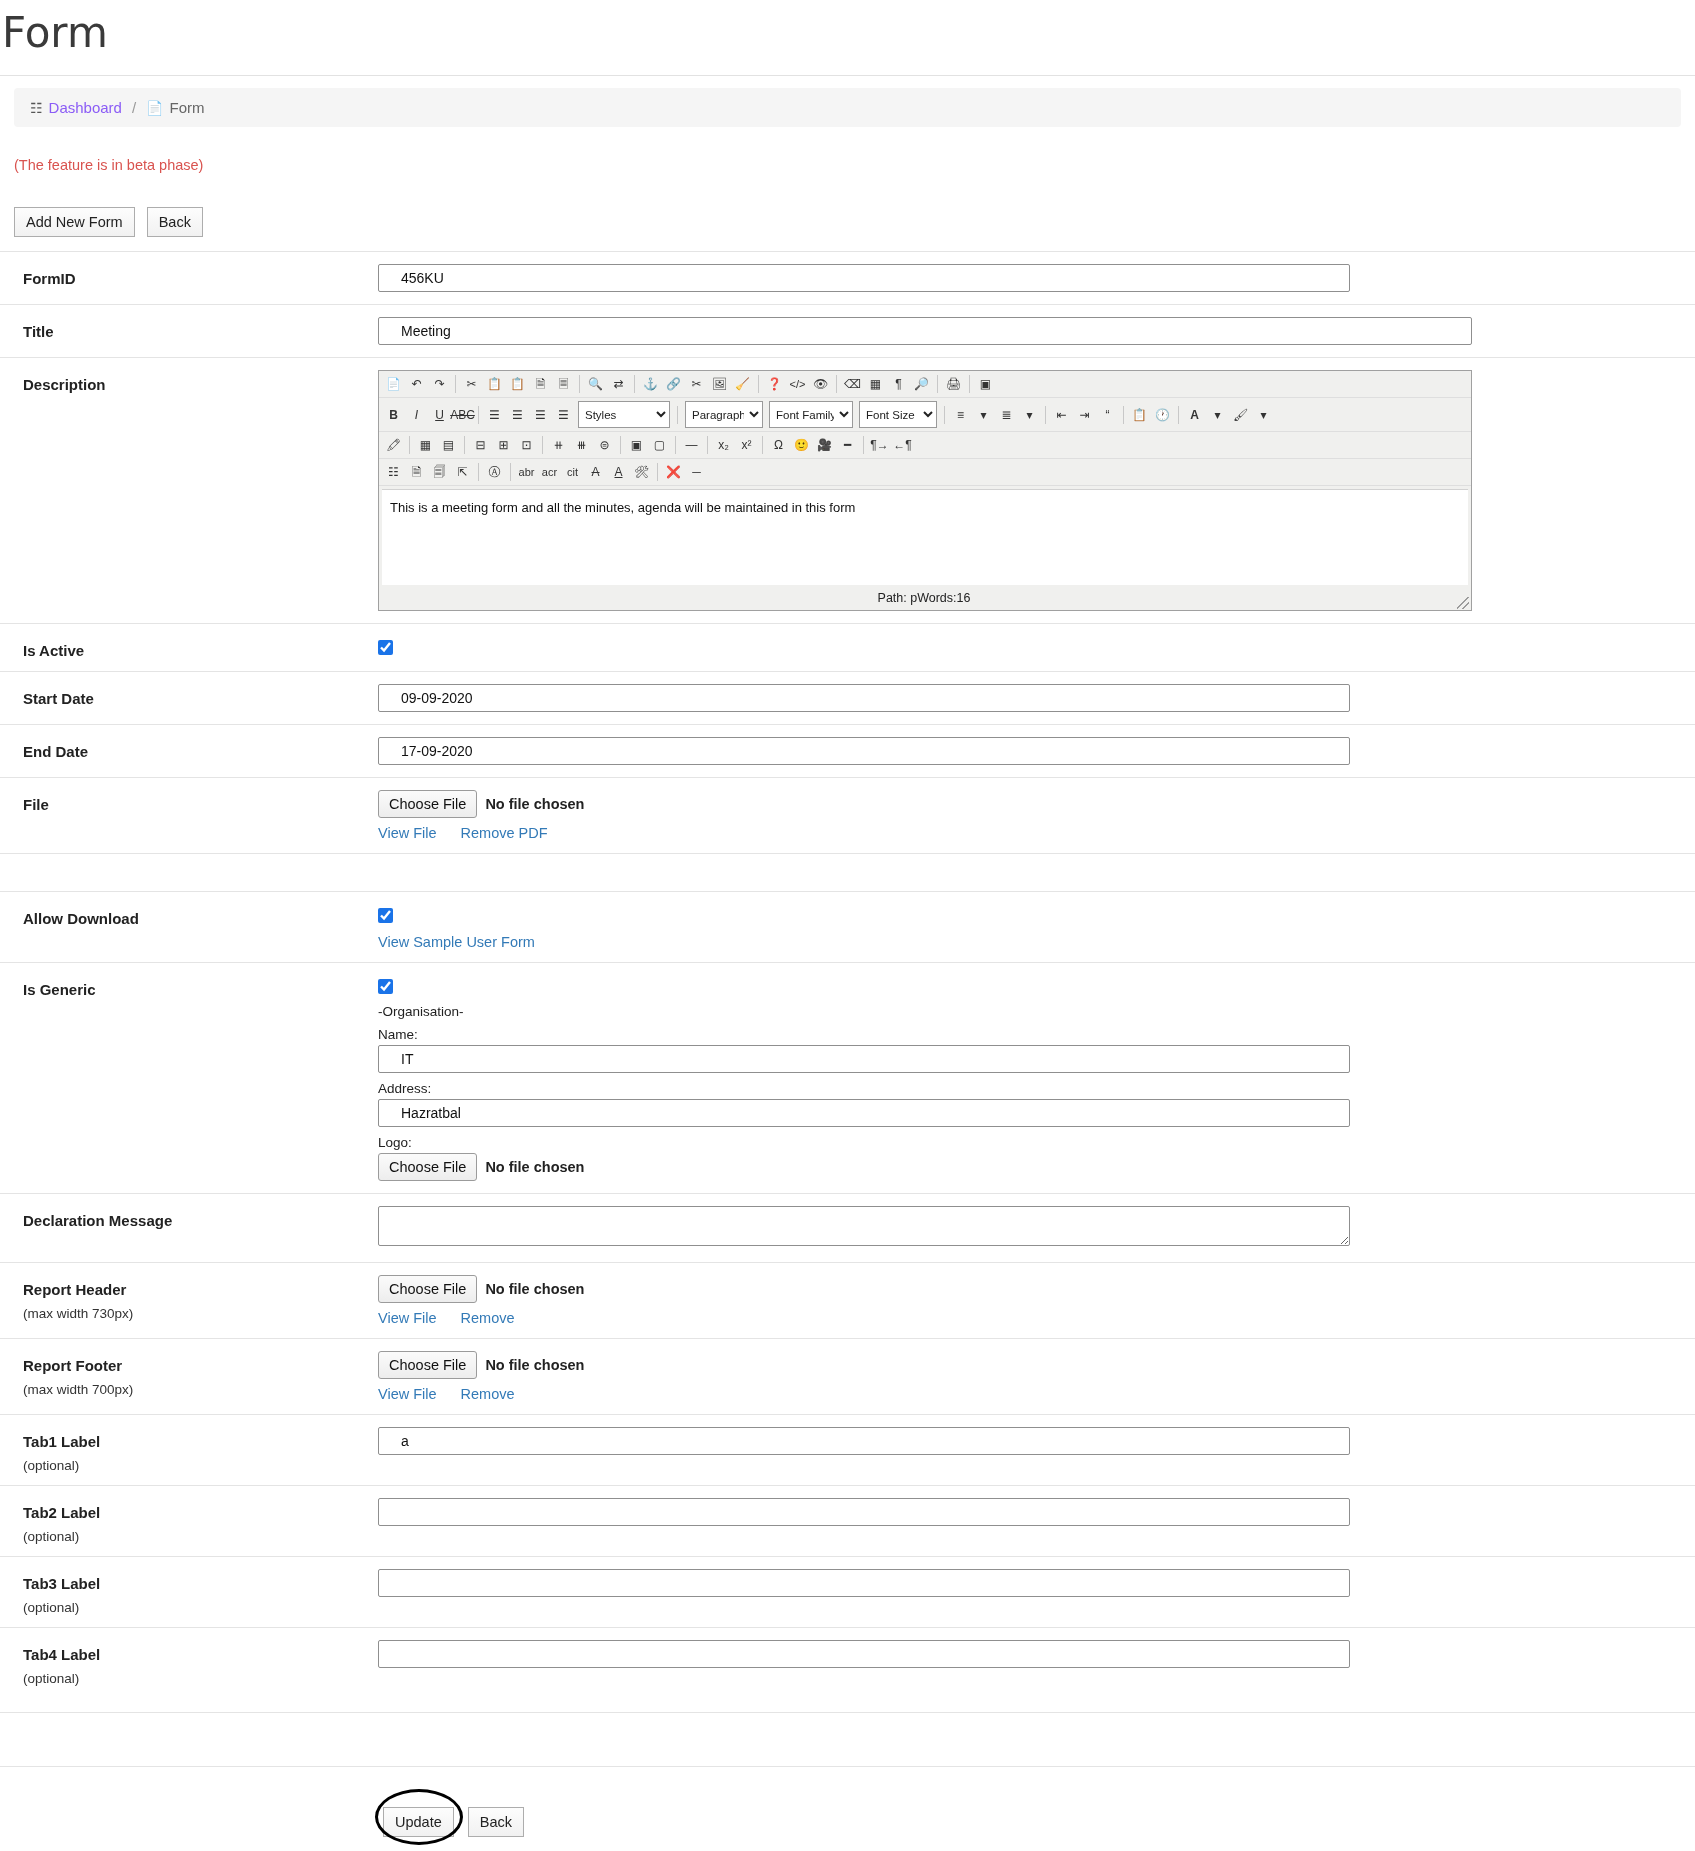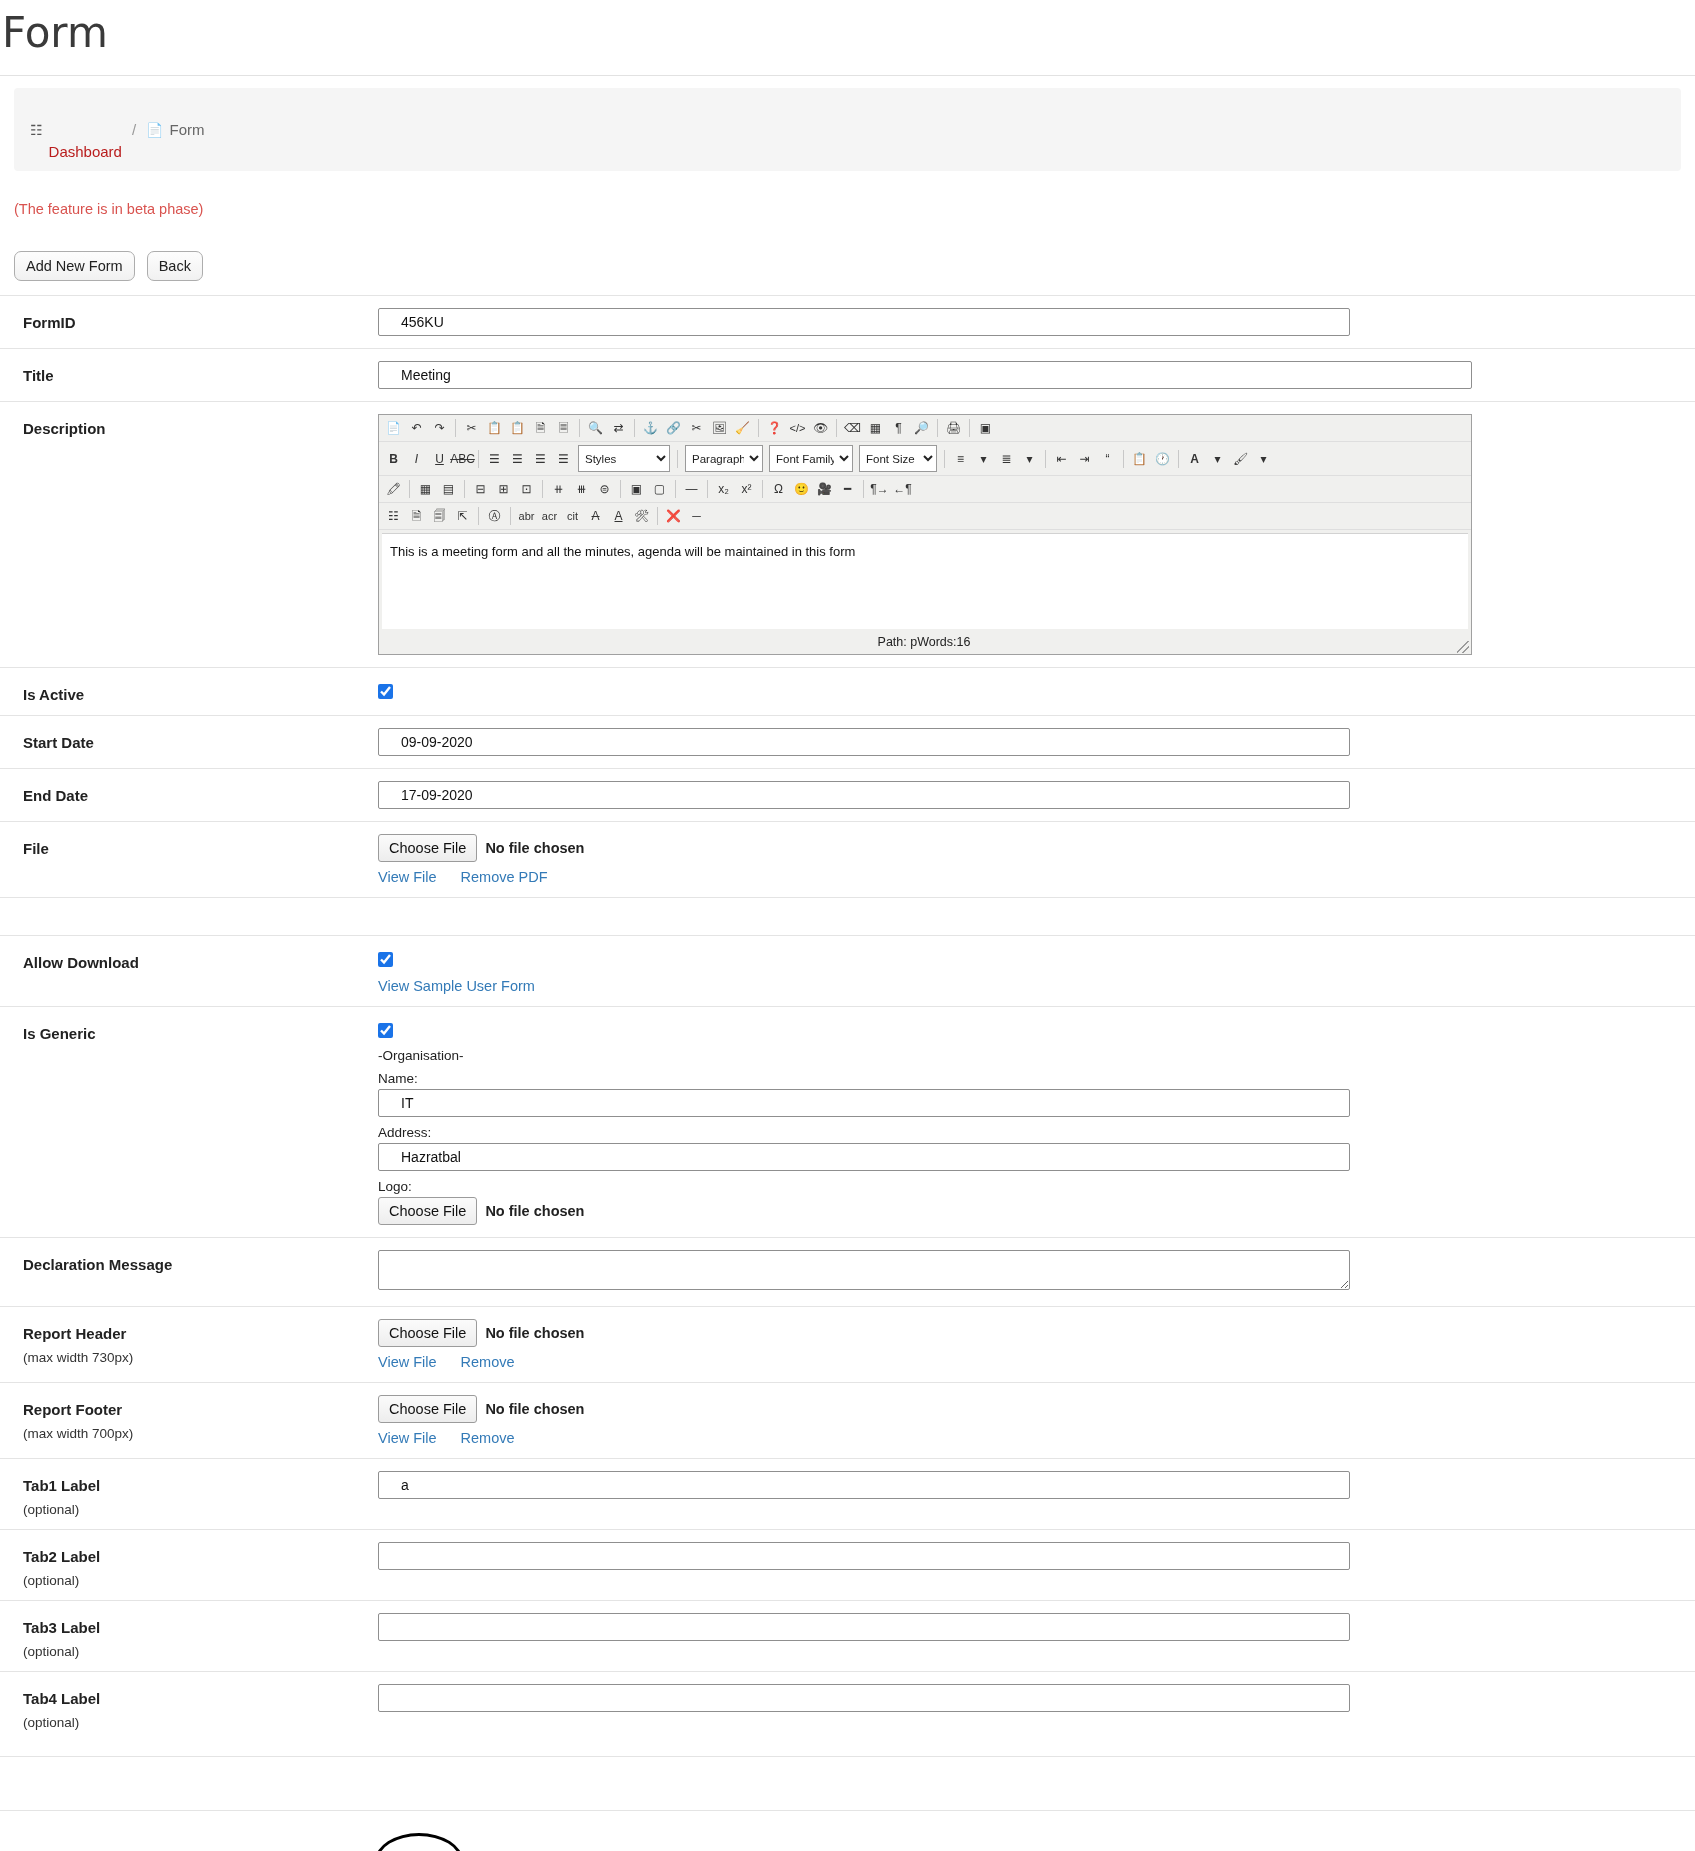--- a/index.html
+++ b/index.html
@@ -26,39 +26,39 @@
     background: #f5f5f5;
     border-radius: 4px;
     margin: 12px 14px 0 14px;
     padding: 11px 16px;
     font-size: 15px;
     color: #666;
     display: flex;
     align-items: center;
     gap: 6px;
   }
-  .breadcrumb a { color: #b91c1c; text-decoration: none; margin-top: 44px; }
+  .breadcrumb a { color: #8b5cf6; text-decoration: none; }
   .breadcrumb .sep { color: #999; padding: 0 4px; }
   .bc-icon { display: inline-block; font-size: 14px; color: #555; }
 
   .beta-note {
     color: #d9534f;
     font-size: 14.5px;
     padding: 30px 14px 0 14px;
   }
 
   .btn-row {
     padding: 34px 14px 0 14px;
     display: flex;
     gap: 12px;
   }
   .btn {
     background: linear-gradient(#fdfdfd, #f1f1f1);
     border: 1px solid #adadad;
-    border-radius: 7px;
+    border-radius: 0;
     font-size: 14.5px;
     font-family: "Liberation Sans", sans-serif;
     padding: 6px 11px;
     color: #222;
     cursor: pointer;
   }
 
   
   .form-table { width: 1695px; margin-top: 14px; }
   .row {

